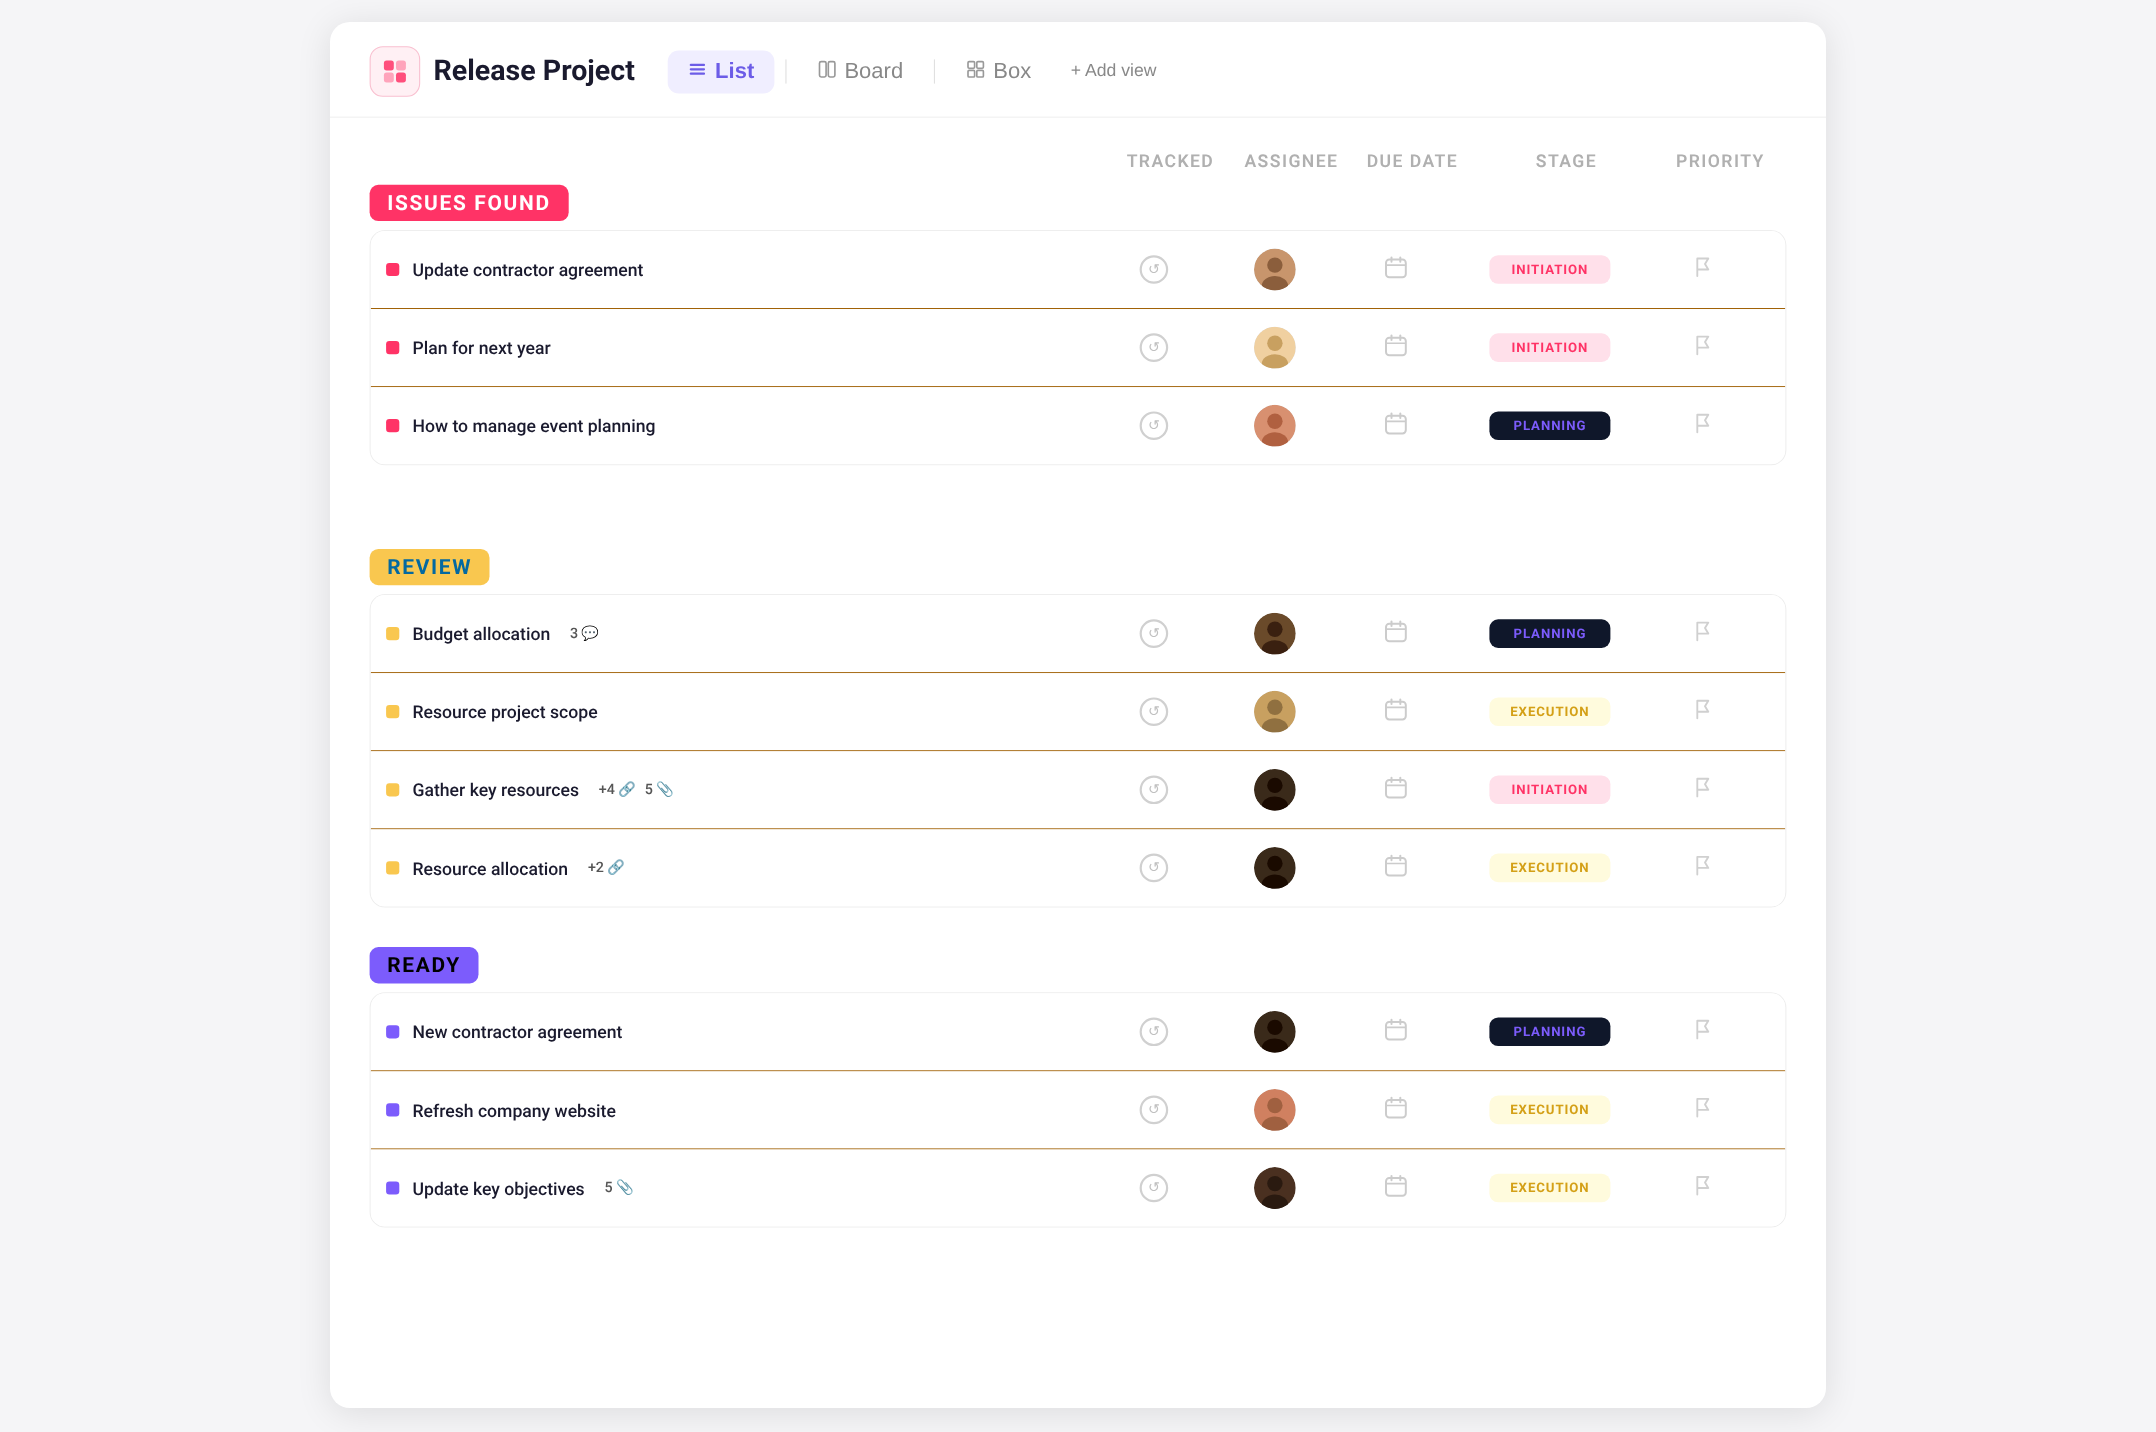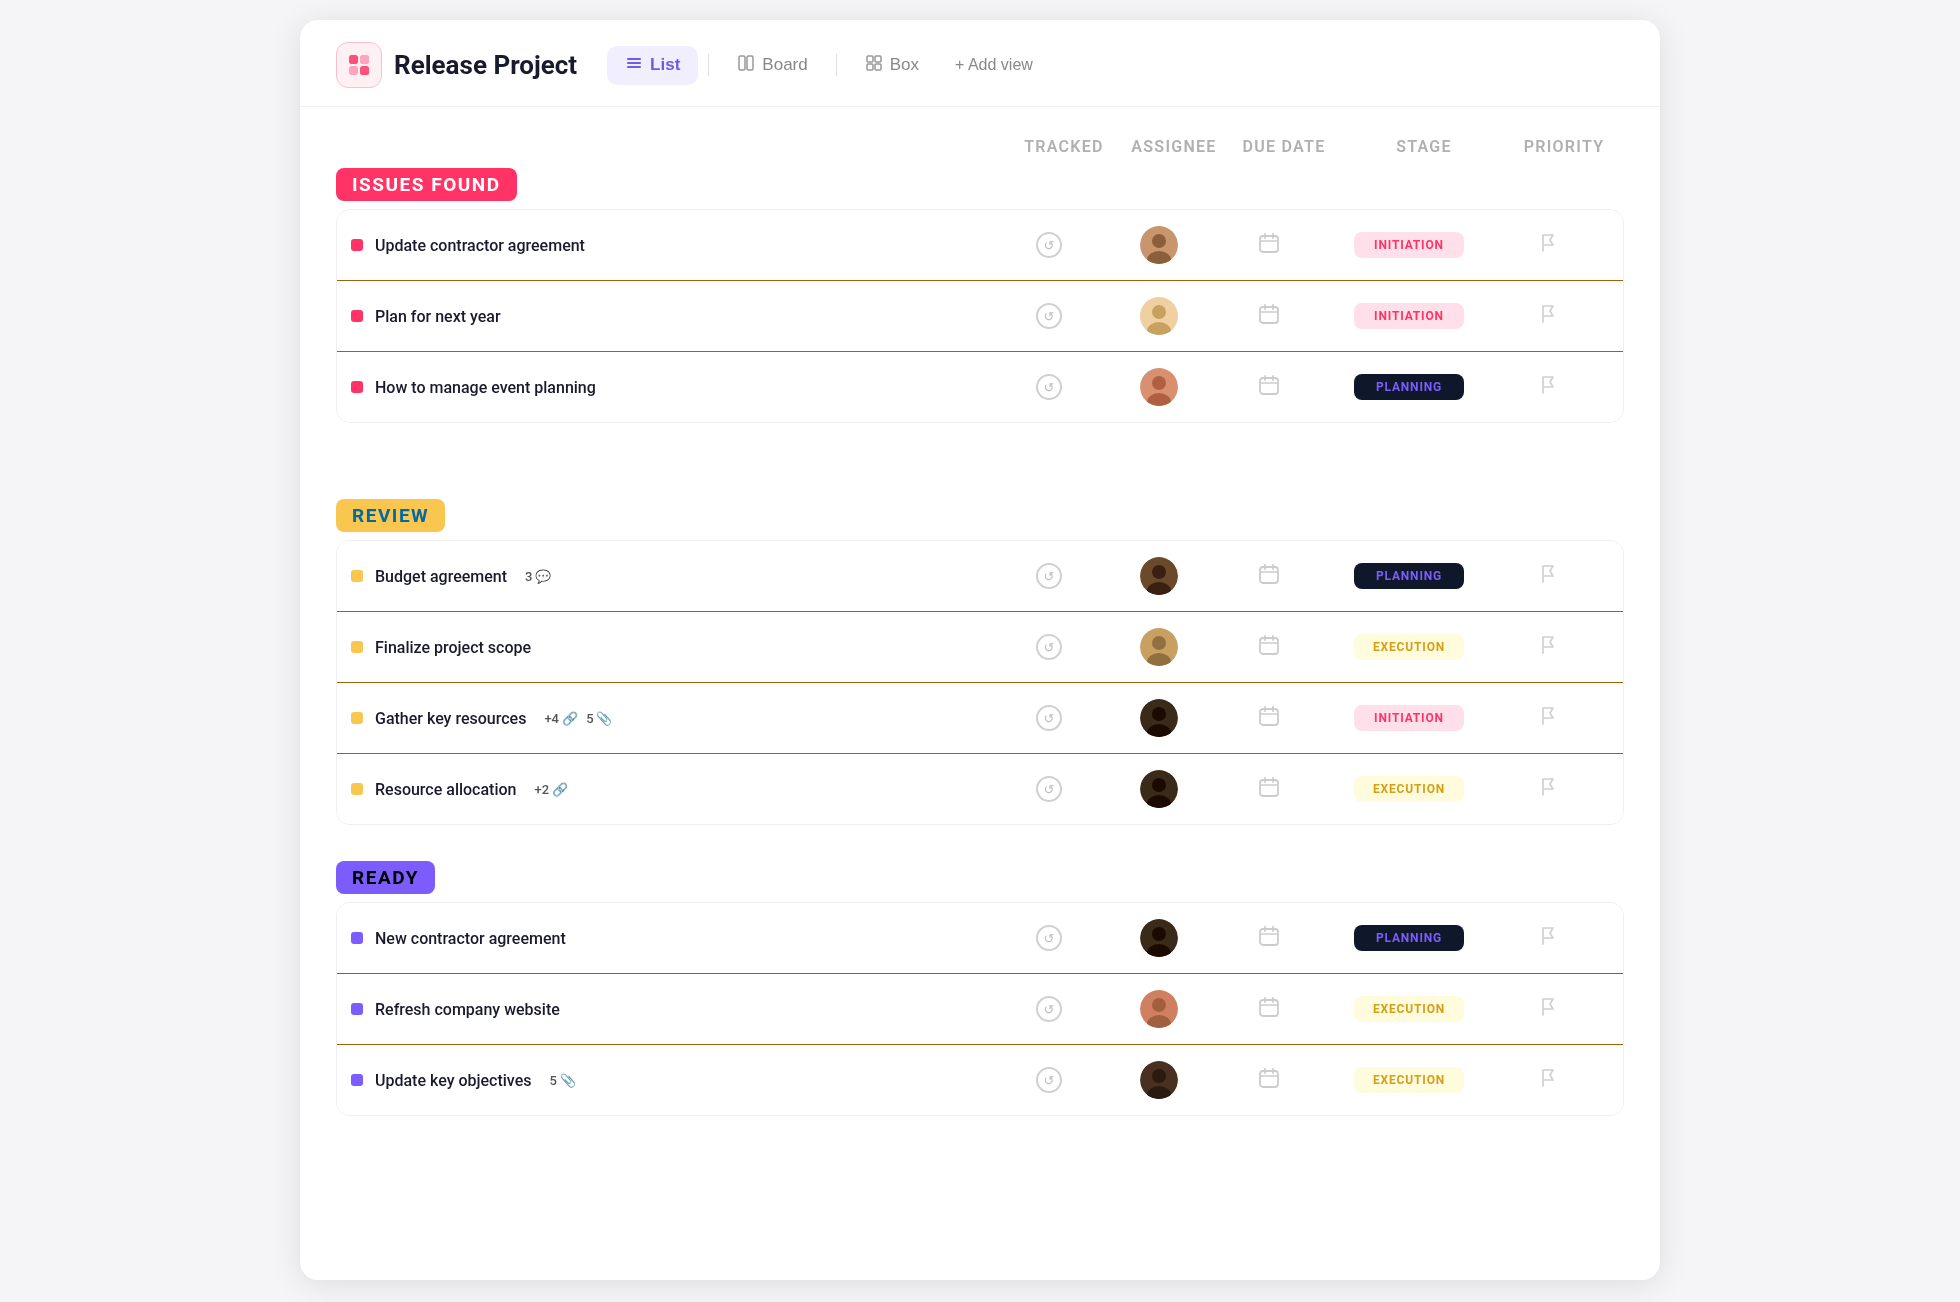--- a/index.html
+++ b/index.html
@@ -51,21 +51,21 @@
       align-items: center;
       gap: 4px;
       margin-left: 8px;
     }
     .nav-tab {
       display: flex;
       align-items: center;
       gap: 7px;
       padding: 8px 18px;
       border-radius: 10px;
-      font-size: 17px;
+      font-size: 20px;
       font-weight: 500;
       cursor: pointer;
       color: #888;
       background: transparent;
       border: none;
     }
     .nav-tab.active {
       color: #6c5ce7;
       background: #f0eeff;
       font-weight: 600;
@@ -424,21 +424,21 @@
         <path d="M3 2v16M3 2h10l-3 5 3 5H3" stroke="#d0d0d0" stroke-width="1.7" stroke-linecap="round" stroke-linejoin="round" fill="none"></path>
       </svg>
     </span>
               </div>
             </div>
           </div></div>
         <div class="section"><span class="section-label review">REVIEW</span><div class="task-rows">
             <div class="task-row">
               <div class="task-name-cell">
                 <div class="task-dot yellow"></div>
-                <span class="task-name">Budget agreement</span>
+                <span class="task-name">Budget allocation</span>
                 <div class="task-meta">
                   <span class="task-meta-badge"><span class="count">3</span> 💬</span>
                 </div>
               </div>
               <div class="tracked-cell">
                 <div class="track-icon">↺</div>
               </div>
               <div class="assignee-cell">
                 <div class="avatar">
                   <svg width="38" height="38" viewBox="0 0 38 38" xmlns="http://www.w3.org/2000/svg">
@@ -465,21 +465,21 @@
                 <span class="flag-icon">
       <svg width="18" height="20" viewBox="0 0 18 20" fill="none" xmlns="http://www.w3.org/2000/svg">
         <path d="M3 2v16M3 2h10l-3 5 3 5H3" stroke="#d0d0d0" stroke-width="1.7" stroke-linecap="round" stroke-linejoin="round" fill="none"></path>
       </svg>
     </span>
               </div>
             </div>
             <div class="task-row">
               <div class="task-name-cell">
                 <div class="task-dot yellow"></div>
-                <span class="task-name">Finalize project scope</span>
+                <span class="task-name">Resource project scope</span>
               </div>
               <div class="tracked-cell">
                 <div class="track-icon">↺</div>
               </div>
               <div class="assignee-cell">
                 <div class="avatar">
                   <svg width="38" height="38" viewBox="0 0 38 38" xmlns="http://www.w3.org/2000/svg">
     <circle cx="19" cy="19" r="19" fill="#c8a060"></circle>
     <circle cx="19" cy="15" r="7" fill="#907040"></circle>
     <ellipse cx="19" cy="34" rx="12" ry="9" fill="#907040"></ellipse>

